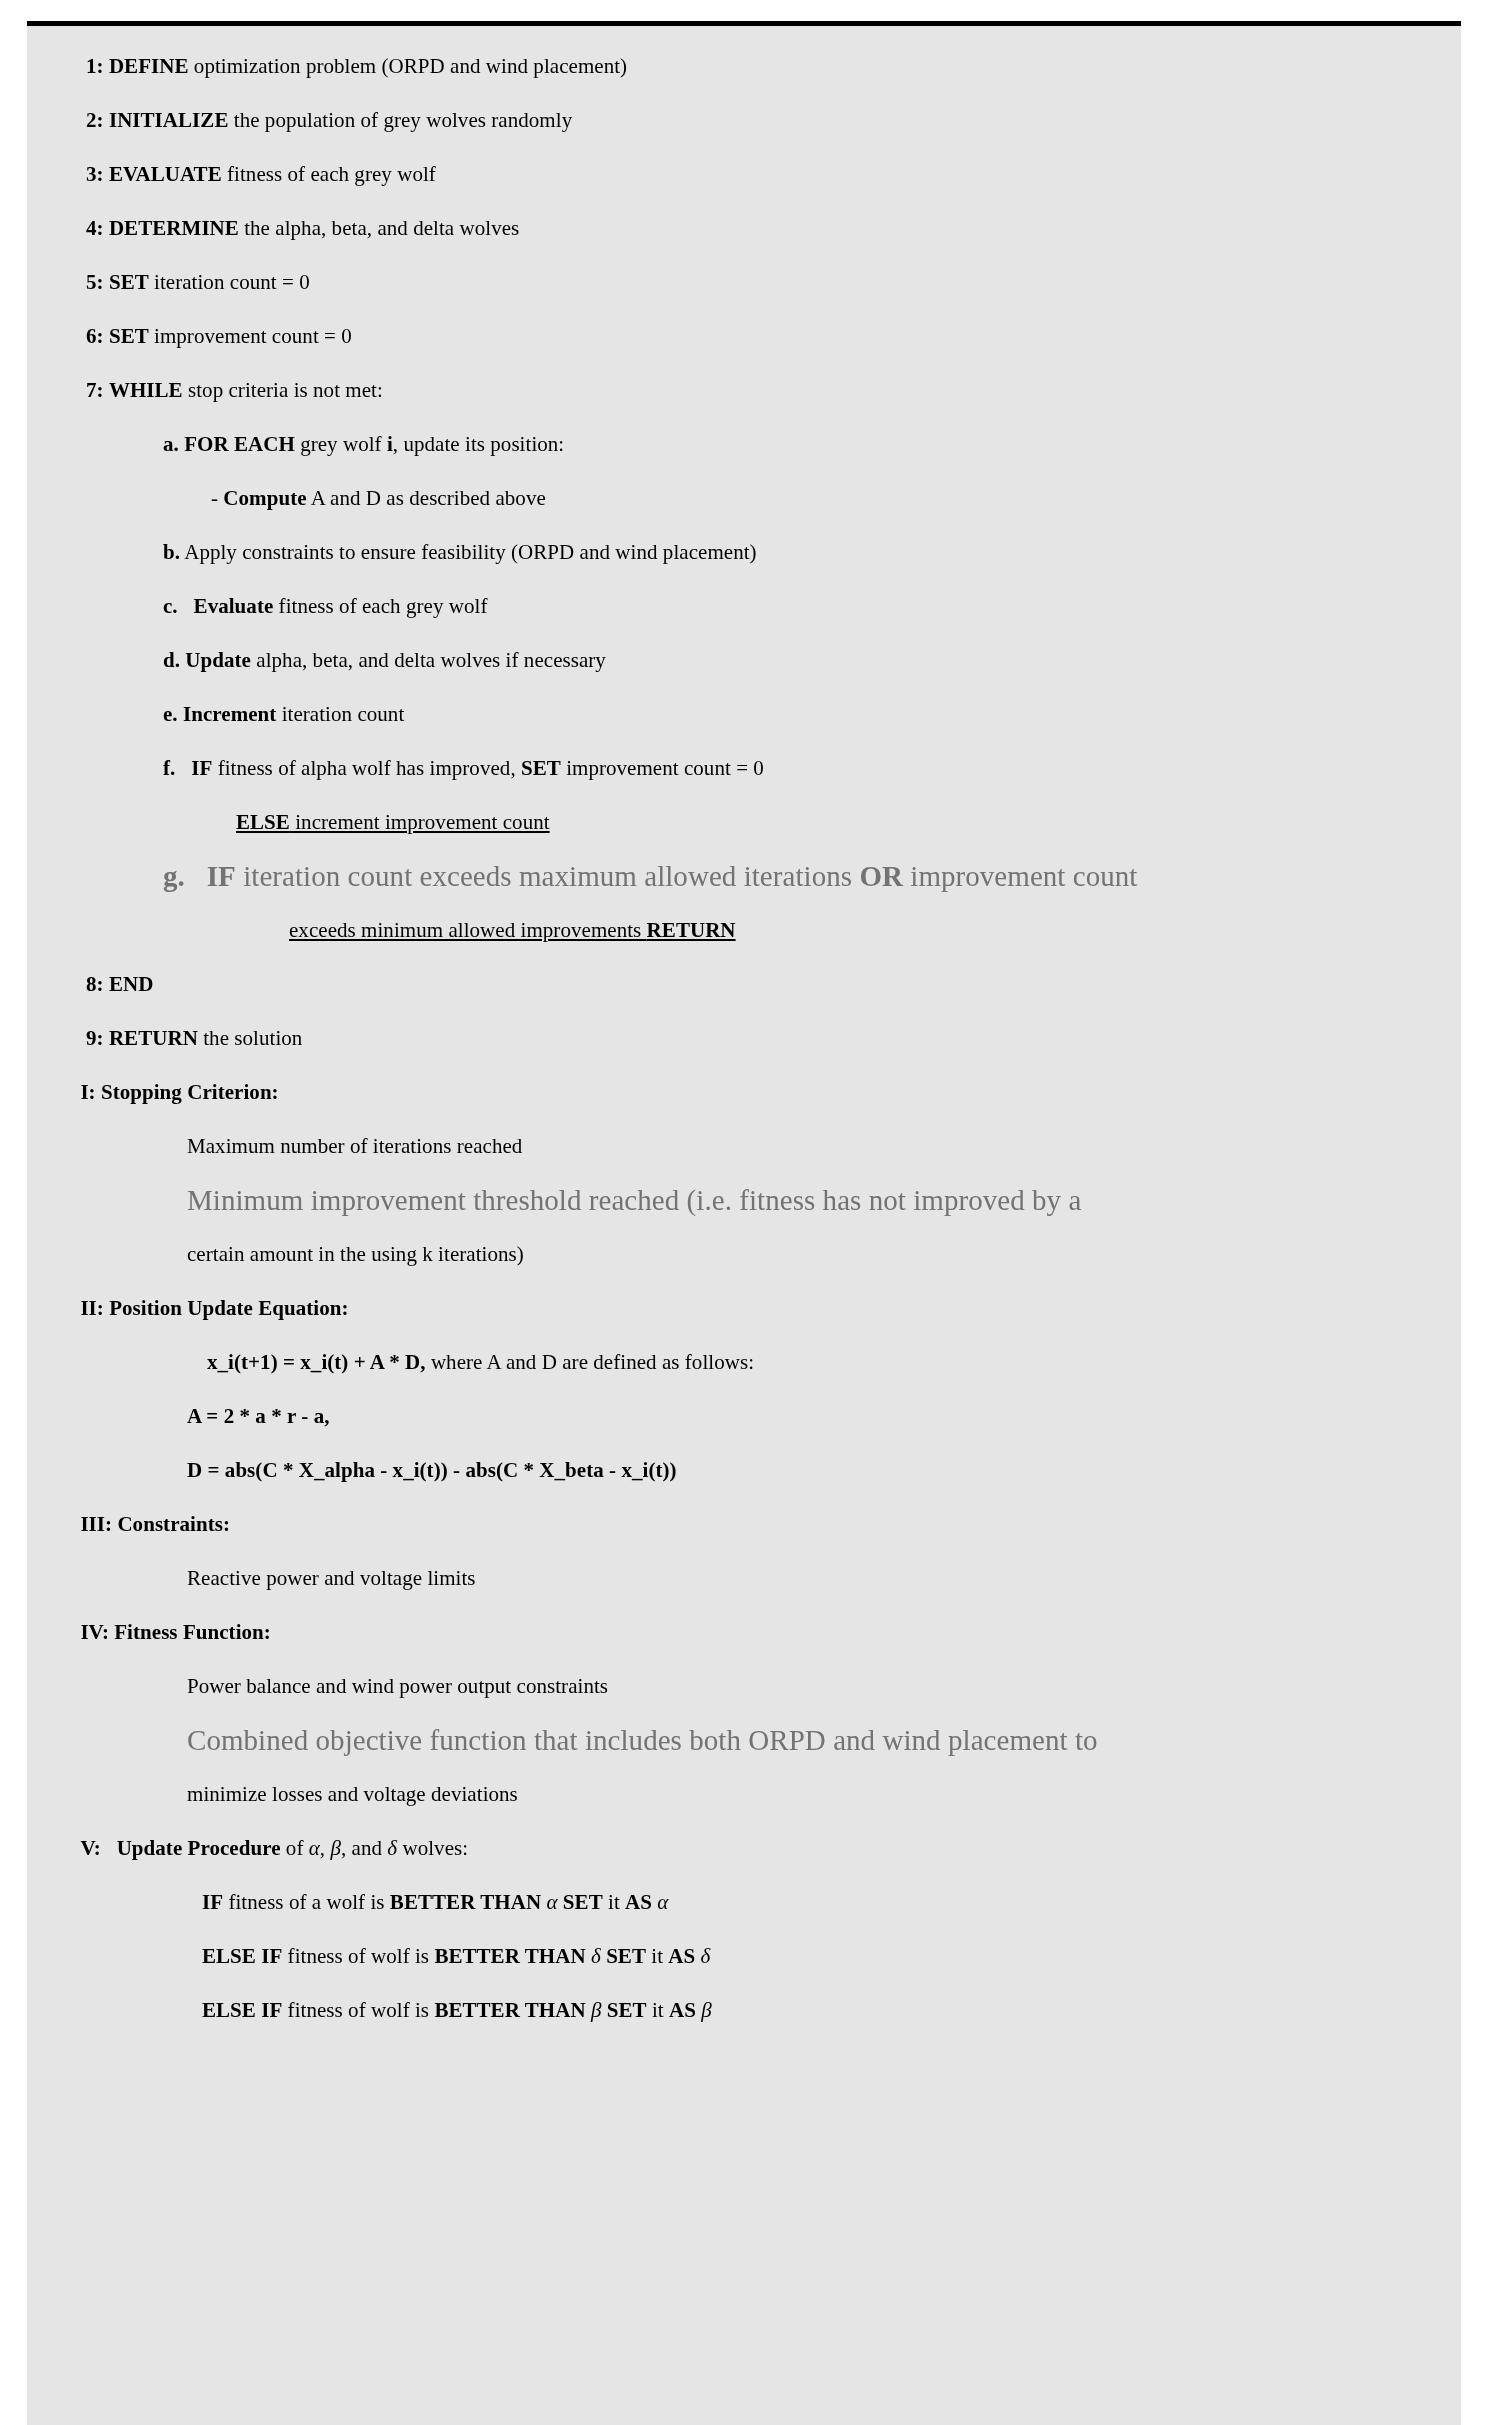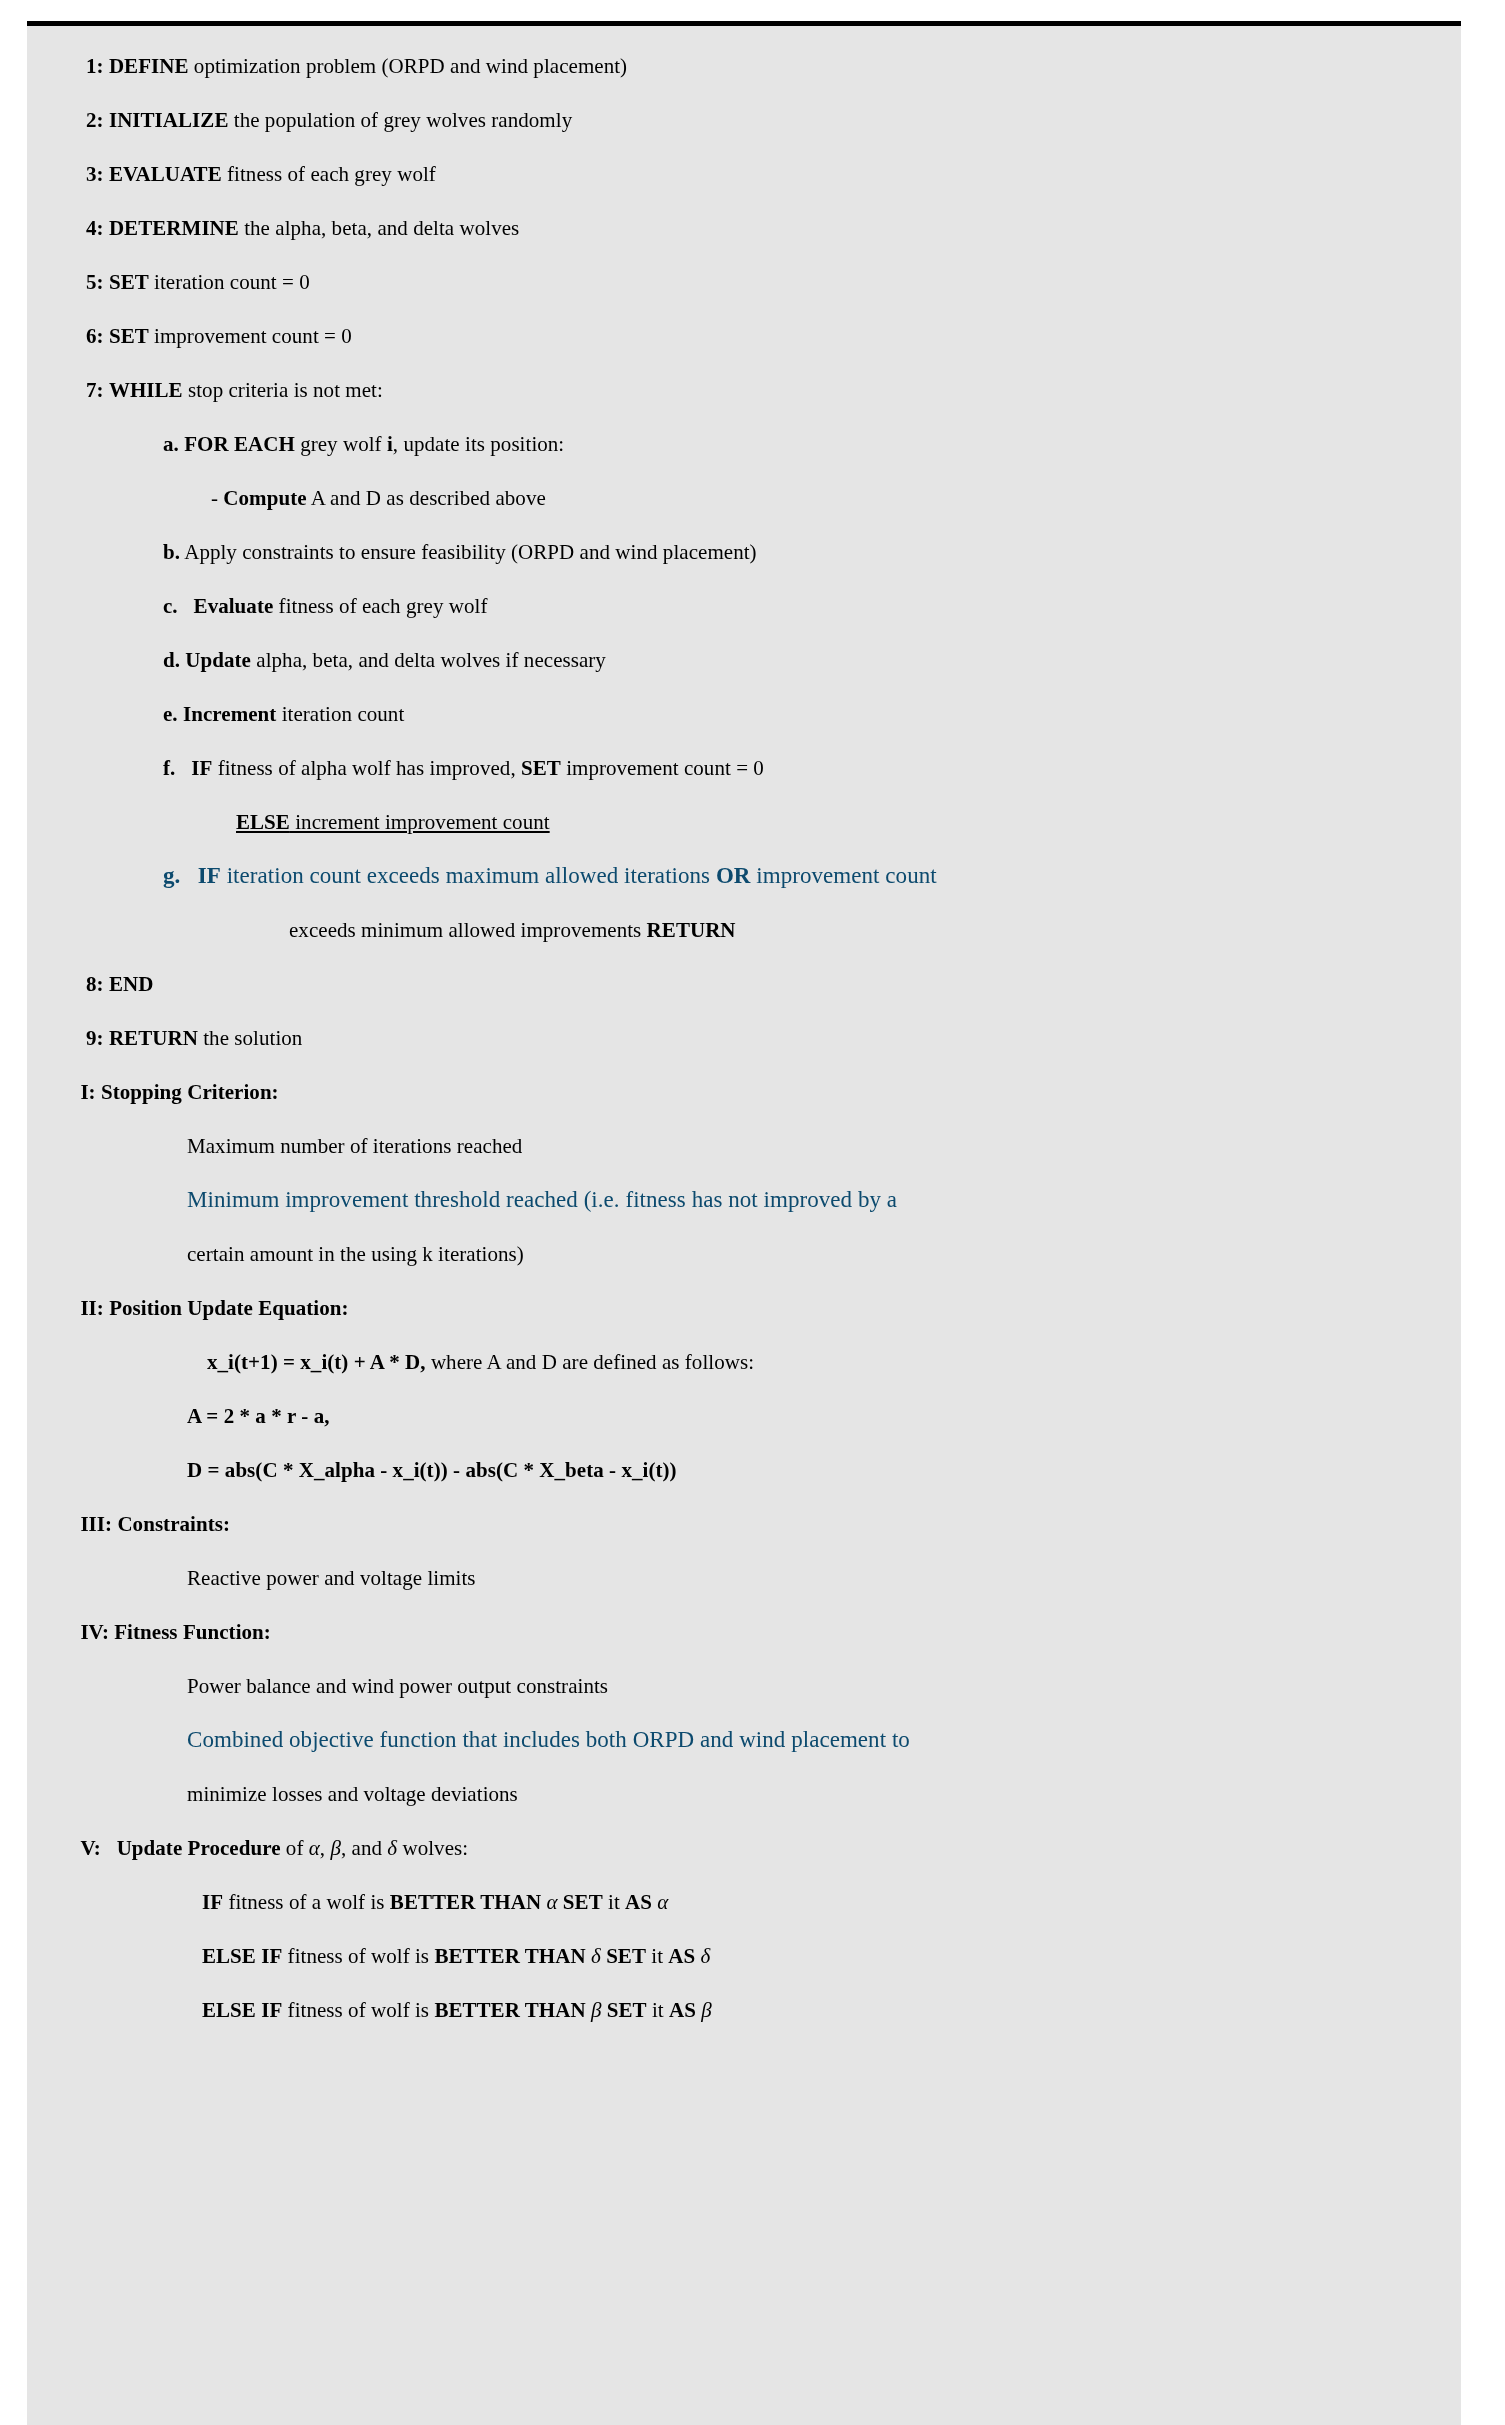--- a/index.html
+++ b/index.html
@@ -45,40 +45,40 @@
   .line {
     font-size: 21px;
     line-height: 54px;
     color: #000000;
     white-space: nowrap;
     letter-spacing: 0.05px;
   }
 
   
   .para {
-    font-size: 23px;
+    font-size: 29px;
     line-height: 54px;
-    color: #0c4a6e;
+    color: #737373;
     text-align: justify;
     text-align-last: left;
     white-space: normal;
     letter-spacing: 0.05px;
     
   }
 
   b, .b { font-weight: bold; }
   i, .i { font-style: italic; }
   .ind-1  { padding-left: 25px; }   
   .ind-2  { padding-left: 102px; }  
   .ind-3  { padding-left: 150px; }  
   .ind-4  { padding-left: 175px; text-decoration: underline; }  
   .ind-rom{ padding-left: 19.4px; }   
   .ind-body { padding-left: 126px; }
   .ind-eq { padding-left: 146px; }  
-  .ind-ret{ padding-left: 228px; }  
+  .ind-ret{ padding-left: 228px; text-decoration: underline; }  
   .ind-upd{ padding-left: 141px; }  
 
   
   .hang {
     margin-left: -34px;   
     padding-left: 0px;
     padding-right: 0px;
     width: 1366px;
   }
 </style>

